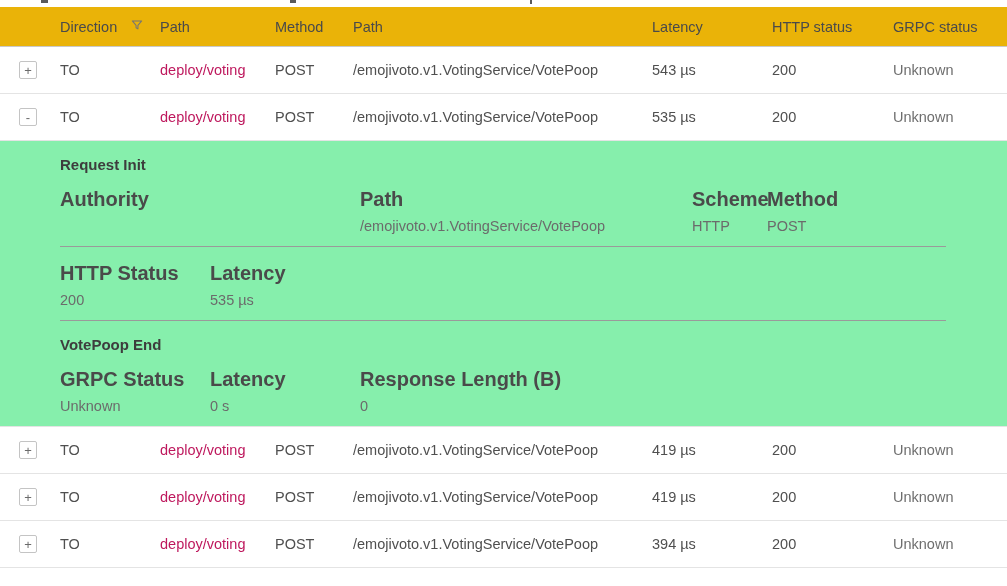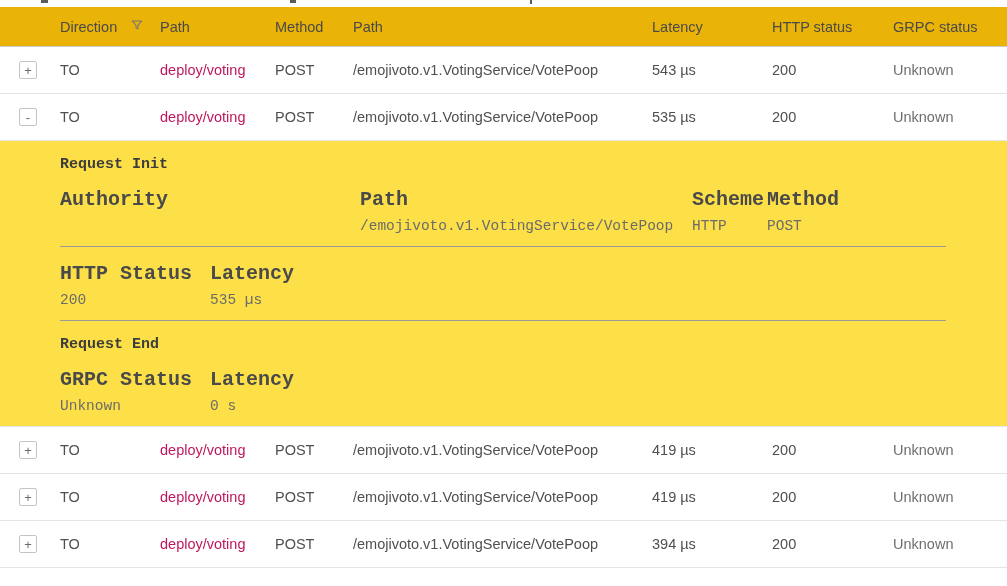--- a/index.html
+++ b/index.html
@@ -47,24 +47,23 @@
     background: #fff; color: #6b6b6b;
     font-size: 13px; line-height: 15px; text-align: center;
     cursor: pointer; font-family: inherit; padding: 0;
     display: inline-flex; align-items: center; justify-content: center;
   }
   .name-link { color: #be185d; text-decoration: none; cursor: pointer; }
   .grpc-val { color: #6e6e6e; }
 
   
   .detail {
-    background: #fde047;
+    background: #86efac;
     border-bottom: 1px solid #e4e4e4;
     padding: 0 61px 0 60px;
-    font-family: Liberation Mono, monospace;
   }
   .detail-section { padding: 15px 0 12px; }
   .detail-section:not(:last-child) { border-bottom: 1px solid #9a9a9a; }
   .section-title { font-size: 15px; font-weight: bold; color: #3d3d3d; margin-bottom: 15px; }
   .fields { display: flex; }
   .field { flex: none; padding-right: 10px; }
   .field-label { font-size: 20px; font-weight: bold; color: #4a4a4a; }
   .field-value { font-size: 14.5px; color: #6b6b6b; margin-top: 7px; }
   .section-0 .field:nth-child(1) { width: 300px; }
   .section-0 .field:nth-child(2) { width: 332px; }
@@ -159,29 +158,33 @@
               <div class="field-label">HTTP Status</div>
               <div class="field-value">200</div>
             </div>
             <div class="field">
               <div class="field-label">Latency</div>
               <div class="field-value">535 µs</div>
             </div>
           </div>
         </div>
         <div class="detail-section section-2">
-          <div class="section-title">Request End</div>
+          <div class="section-title">VotePoop End</div>
           <div class="fields">
             <div class="field">
               <div class="field-label">GRPC Status</div>
               <div class="field-value">Unknown</div>
             </div>
             <div class="field">
               <div class="field-label">Latency</div>
               <div class="field-value">0 s</div>
+            </div>
+            <div class="field">
+              <div class="field-label">Response Length (B)</div>
+              <div class="field-value">0</div>
             </div>
           </div>
         </div>
       </div>
 
   <div class="tr row">
     <div class="cell c-exp">
       <button class="expander">+</button>
     </div>
     <div class="cell c-dir">TO</div>

